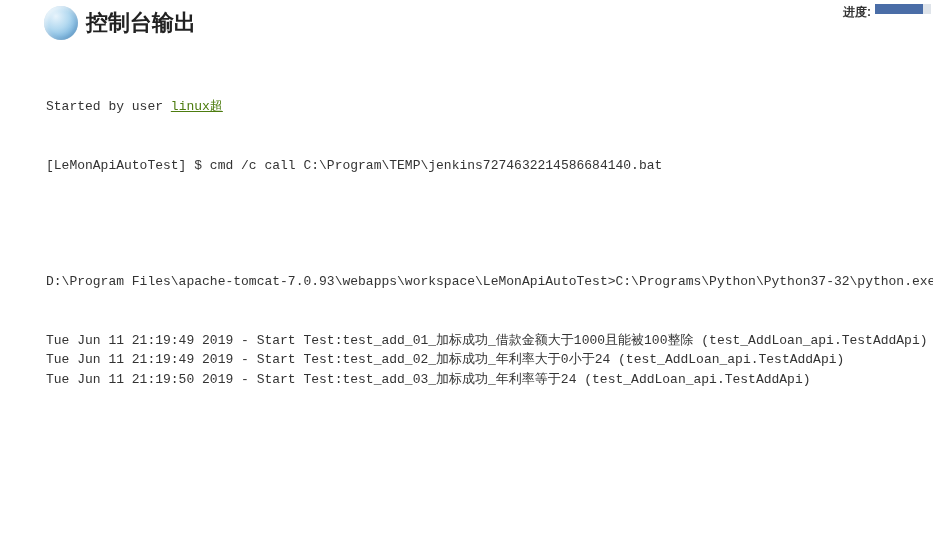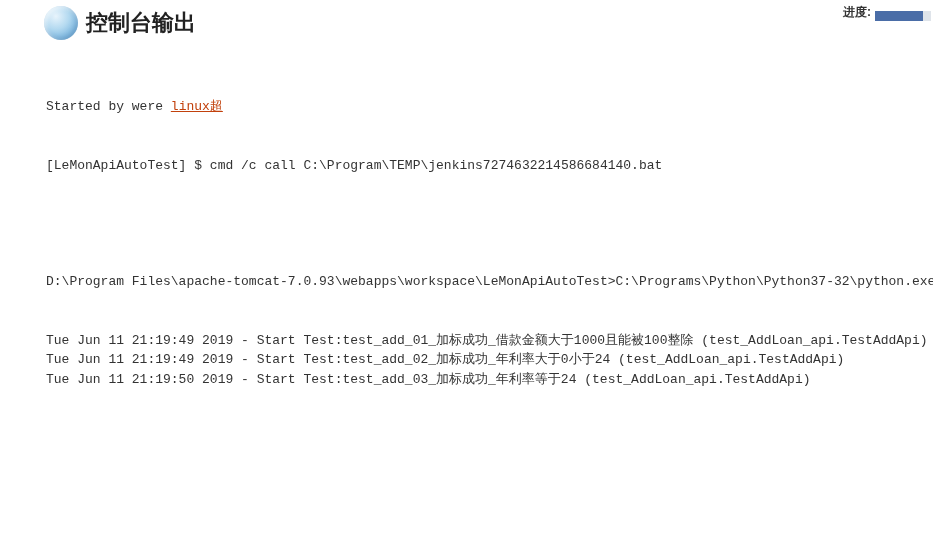--- a/index.html
+++ b/index.html
@@ -32,21 +32,21 @@
     .page-title {
       font-size: 22px;
       font-weight: bold;
       color: #222;
     }
     .progress-area {
       position: absolute;
       top: 4px;
       right: 2px;
       display: flex;
-      align-items: flex-end;
+      align-items: flex-start;
       font-size: 12px;
     }
     .progress-label {
       font-weight: bold;
       margin-right: 4px;
     }
     .progress-bar {
       width: 56px;
       height: 10px;
       background: #dfe4ea;
@@ -61,39 +61,39 @@
       font-family: "Courier New", Courier, monospace;
       font-size: 13px;
       line-height: 1.5;
       color: #333;
       white-space: pre;
     }
     .console-line {
       min-height: 19px;
     }
     .user-link {
-      color: #c2410c;
+      color: #4d7c0f;
       text-decoration: underline;
       cursor: pointer;
     }
   </style>
 </head>
 <body>
 
 <div class="progress-area">
   <span class="progress-label">进度:</span>
   <div class="progress-bar">
     <div class="progress-fill" style="width: 85%;"></div>
   </div>
 </div>
 
 <div class="header">
   <div class="orb-icon"></div>
   <h1 class="page-title">控制台输出</h1>
 </div>
 
 <div class="console-output">
-  <div class="console-line"><span>Started by were </span><a class="user-link">linux超</a></div>
+  <div class="console-line"><span>Started by user </span><a class="user-link">linux超</a></div>
   <div class="console-line">[LeMonApiAutoTest] $ cmd /c call C:\Program\TEMP\jenkins7274632214586684140.bat</div>
   <div class="console-line"></div>
   <div class="console-line">D:\Program Files\apache-tomcat-7.0.93\webapps\workspace\LeMonApiAutoTest&gt;C:\Programs\Python\Python37-32\python.exe run_case.py</div>
   <div id="test-lines"><div class="console-line">Tue Jun 11 21:19:49 2019 - Start Test:test_add_01_加标成功_借款金额大于1000且能被100整除 (test_AddLoan_api.TestAddApi)</div><div class="console-line">Tue Jun 11 21:19:49 2019 - Start Test:test_add_02_加标成功_年利率大于0小于24 (test_AddLoan_api.TestAddApi)</div><div class="console-line">Tue Jun 11 21:19:50 2019 - Start Test:test_add_03_加标成功_年利率等于24 (test_AddLoan_api.TestAddApi)</div></div>
 </div>
 
 </body></html>

